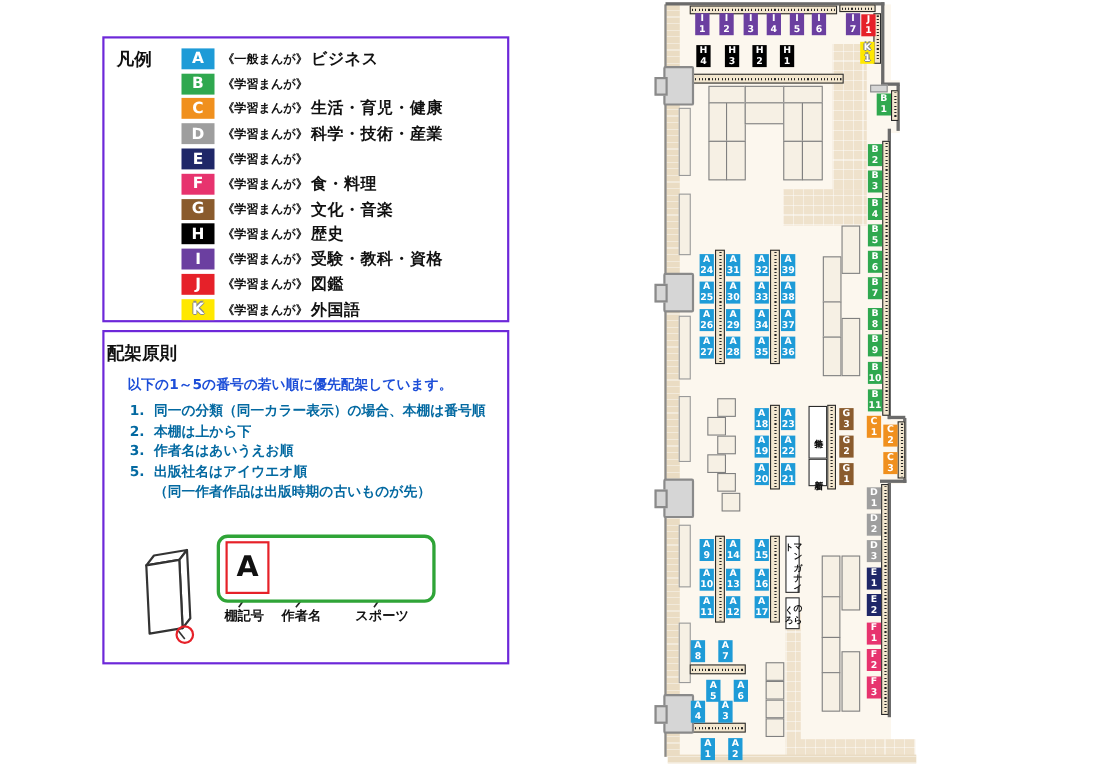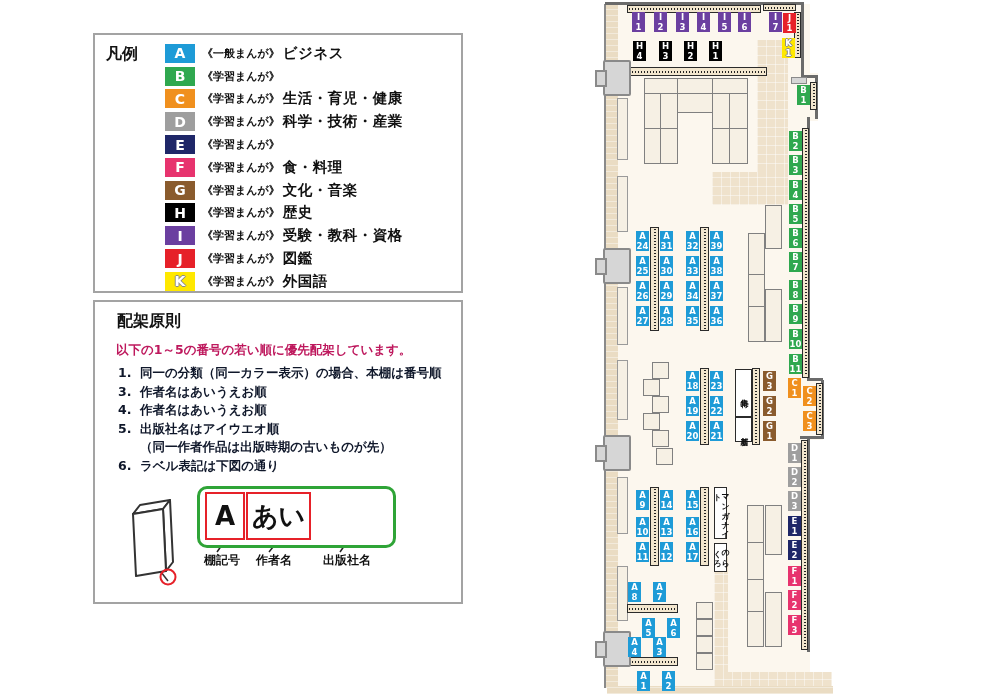--- a/index.html
+++ b/index.html
@@ -1,30 +1,30 @@
 <!DOCTYPE html>
 <html><head>
 <meta charset="utf-8">
 <style>
   html,body{margin:0;padding:0;background:#fff;}
   #page{position:relative;width:1000px;height:700px;background:#fff;overflow:hidden;
         font-family:"DejaVu Sans","Liberation Sans",sans-serif;}
   
-  .infobox{position:absolute;background:#fff;border:2px solid #a3a3a3;}
+  .infobox{position:absolute;background:#fff;border:2px solid #6d28d9;}
   .boxtitle{position:absolute;font-size:16px;font-weight:bold;color:#111;}
   .legend-rows{position:absolute;left:70px;top:7px;}
   .lrow{display:flex;align-items:center;height:22.8px;}
   .chip{width:30px;height:19px;display:flex;align-items:center;justify-content:center;
         color:#fff;font-weight:bold;font-size:14px;margin-right:7px;flex:0 0 auto;}
   .chip.kout{color:#fff;text-shadow:-1px 0 #8a8a8a,1px 0 #8a8a8a,0 -1px #8a8a8a,0 1px #8a8a8a;}
   .lseries{font-size:11px;font-weight:bold;color:#111;margin-right:3px;white-space:nowrap;}
   .llabel{font-size:14.5px;font-weight:bold;color:#111;white-space:nowrap;letter-spacing:.5px;}
-  .intro{position:absolute;font-size:12.5px;font-weight:bold;color:#be185d;white-space:nowrap;}
+  .intro{position:absolute;font-size:12.5px;font-weight:bold;color:#1d4ed8;white-space:nowrap;}
   .rules{position:absolute;}
-  .rrow{font-size:12.5px;font-weight:bold;color:#0f172a;line-height:18.5px;white-space:nowrap;}
+  .rrow{font-size:12.5px;font-weight:bold;color:#0369a1;line-height:18.5px;white-space:nowrap;}
   .rnum{display:inline-block;width:22px;}
   .rnote{padding-left:22px;}
   
   .gbox{position:absolute;border:3px solid #2FA437;border-radius:10px;background:#fff;}
   .rbox{position:absolute;border:2px solid #E62129;background:#fff;display:flex;align-items:center;
         justify-content:center;font-size:26px;font-weight:bold;color:#111;}
   .cap{position:absolute;font-size:12px;font-weight:bold;color:#111;white-space:nowrap;}
   
   .floor{position:absolute;background:#FCF7EE;}
   .tile{position:absolute;background:#EFE2CC;
@@ -110,52 +110,50 @@
         </div>
         <div class="lrow">
           <span class="chip kout" style="background: rgb(255, 232, 0);">K</span>
           <span class="lseries">《学習まんが》</span>
           <span class="llabel">外国語</span>
         </div>
       </div>
   </div>
 
   <div class="infobox" style="left:93px;top:300px;width:366px;height:300px;">
-    <div class="boxtitle" style="left:22px;top:9px;text-align:right;">配架原則</div>
+    <div class="boxtitle" style="left:2px;top:9px;text-align:right;">配架原則</div>
     <div class="intro" style="left:21px;top:40px;">以下の1～5の番号の若い順に優先配架しています。</div>
     <div class="rules" style="left:23px;top:62px;" id="rules-list">
         <div class="rrow"><span class="rnum">1.</span><span>同一の分類（同一カラー表示）の場合、本棚は番号順</span></div>
+        <div class="rrow"><span class="rnum">2.</span><span>本棚は上から下</span></div>
         <div class="rrow"><span class="rnum">3.</span><span>作者名はあいうえお順</span></div>
-        <div class="rrow"><span class="rnum">4.</span><span>作者名はあいうえお順</span></div>
         <div class="rrow"><span class="rnum">5.</span><span>出版社名はアイウエオ順</span></div>
         <div class="rrow rnote">（同一作者作品は出版時期の古いものが先）</div>
-        <div class="rrow"><span class="rnum">6.</span><span>ラベル表記は下図の通り</span></div>
       </div>
   </div>
 
   <svg width="380" height="118" style="left:95px;top:480px;">
     <g stroke="#222" stroke-width="1.5">
       <line x1="129" y1="62" x2="122" y2="72"></line>
       <line x1="182" y1="62" x2="174" y2="72"></line>
       <line x1="252" y1="62" x2="245" y2="72"></line>
     </g>
     <g fill="#fff" stroke="#333" stroke-width="2" stroke-linejoin="round">
       <polygon points="38,34 45,25 75,20 68,29"></polygon>
       <polygon points="68,29 75,20 78,82 71,91"></polygon>
       <polygon points="38,34 68,29 71,91 41,96"></polygon>
       <path d="M66,92 l7,9" fill="none" stroke-width="1.5"></path>
     </g>
     <circle cx="73" cy="97" r="7.5" fill="none" stroke="#E62129" stroke-width="2"></circle>
   </svg>
   <div class="gbox" style="left:197px;top:486px;width:193px;height:56px;"></div>
   <div class="rbox" style="left:205px;top:492px;width:36px;height:44px;">A</div>
-  <div class="rbox" style="left:246px;top:492px;width:61px;height:44px;">あい</div>
   <div class="cap" style="left:204px;top:552px;">棚記号</div>
   <div class="cap" style="left:256px;top:552px;">作者名</div>
-  <div class="cap" style="left:323px;top:552px;">出版社名</div>
+  <div class="cap" style="left:323px;top:552px;">スポーツ</div>
 
   <div class="floor" style="left:607px;top:4px;width:203px;height:684px;"></div>
   <div class="floor" style="left:804px;top:73px;width:14px;height:48px;"></div>
   <div class="floor" style="left:804px;top:378px;width:19px;height:62px;"></div>
 
   <div class="tile" style="left:757px;top:40px;width:31px;height:133px;"></div>
   <div class="tile" style="left:712px;top:172px;width:76px;height:33px;"></div>
   <div class="tile" style="left:714px;top:556px;width:14px;height:118px;"></div>
   <div class="tile" style="left:714px;top:672px;width:118px;height:17px;"></div>
 

